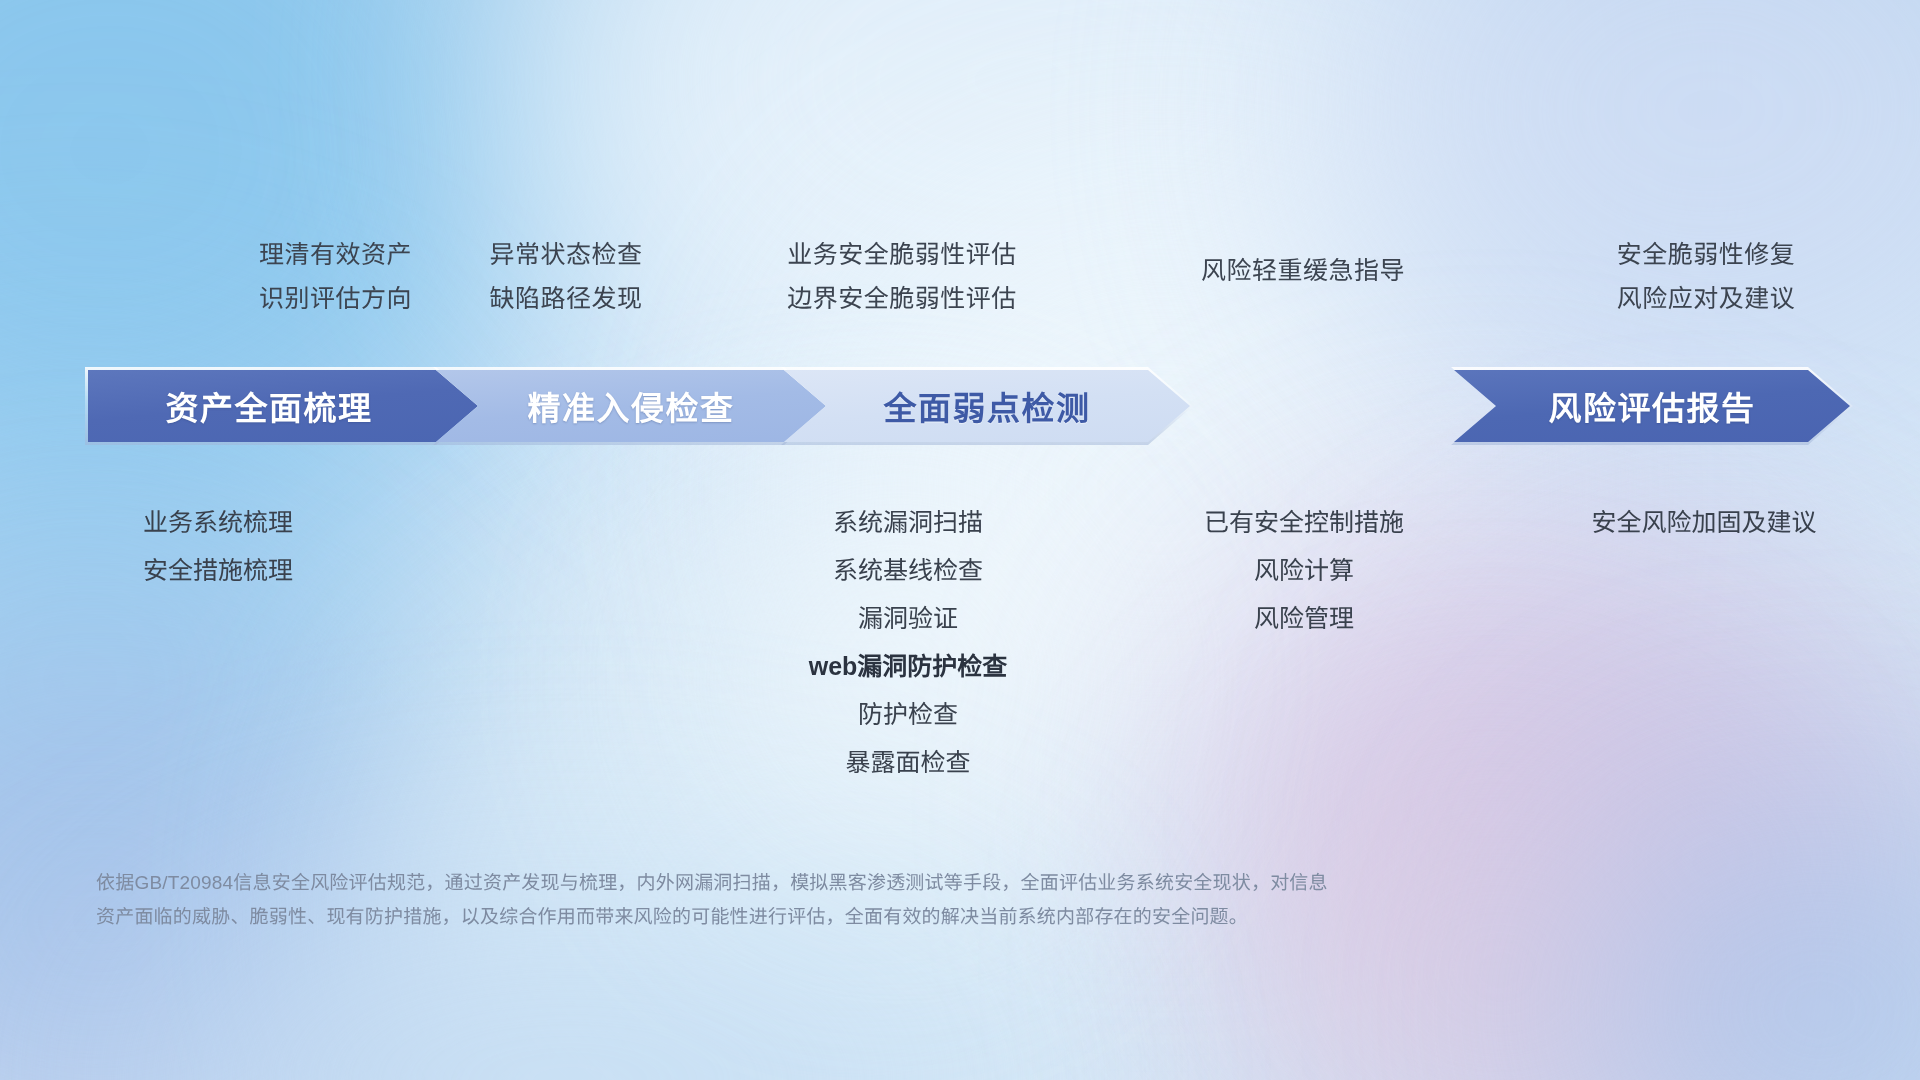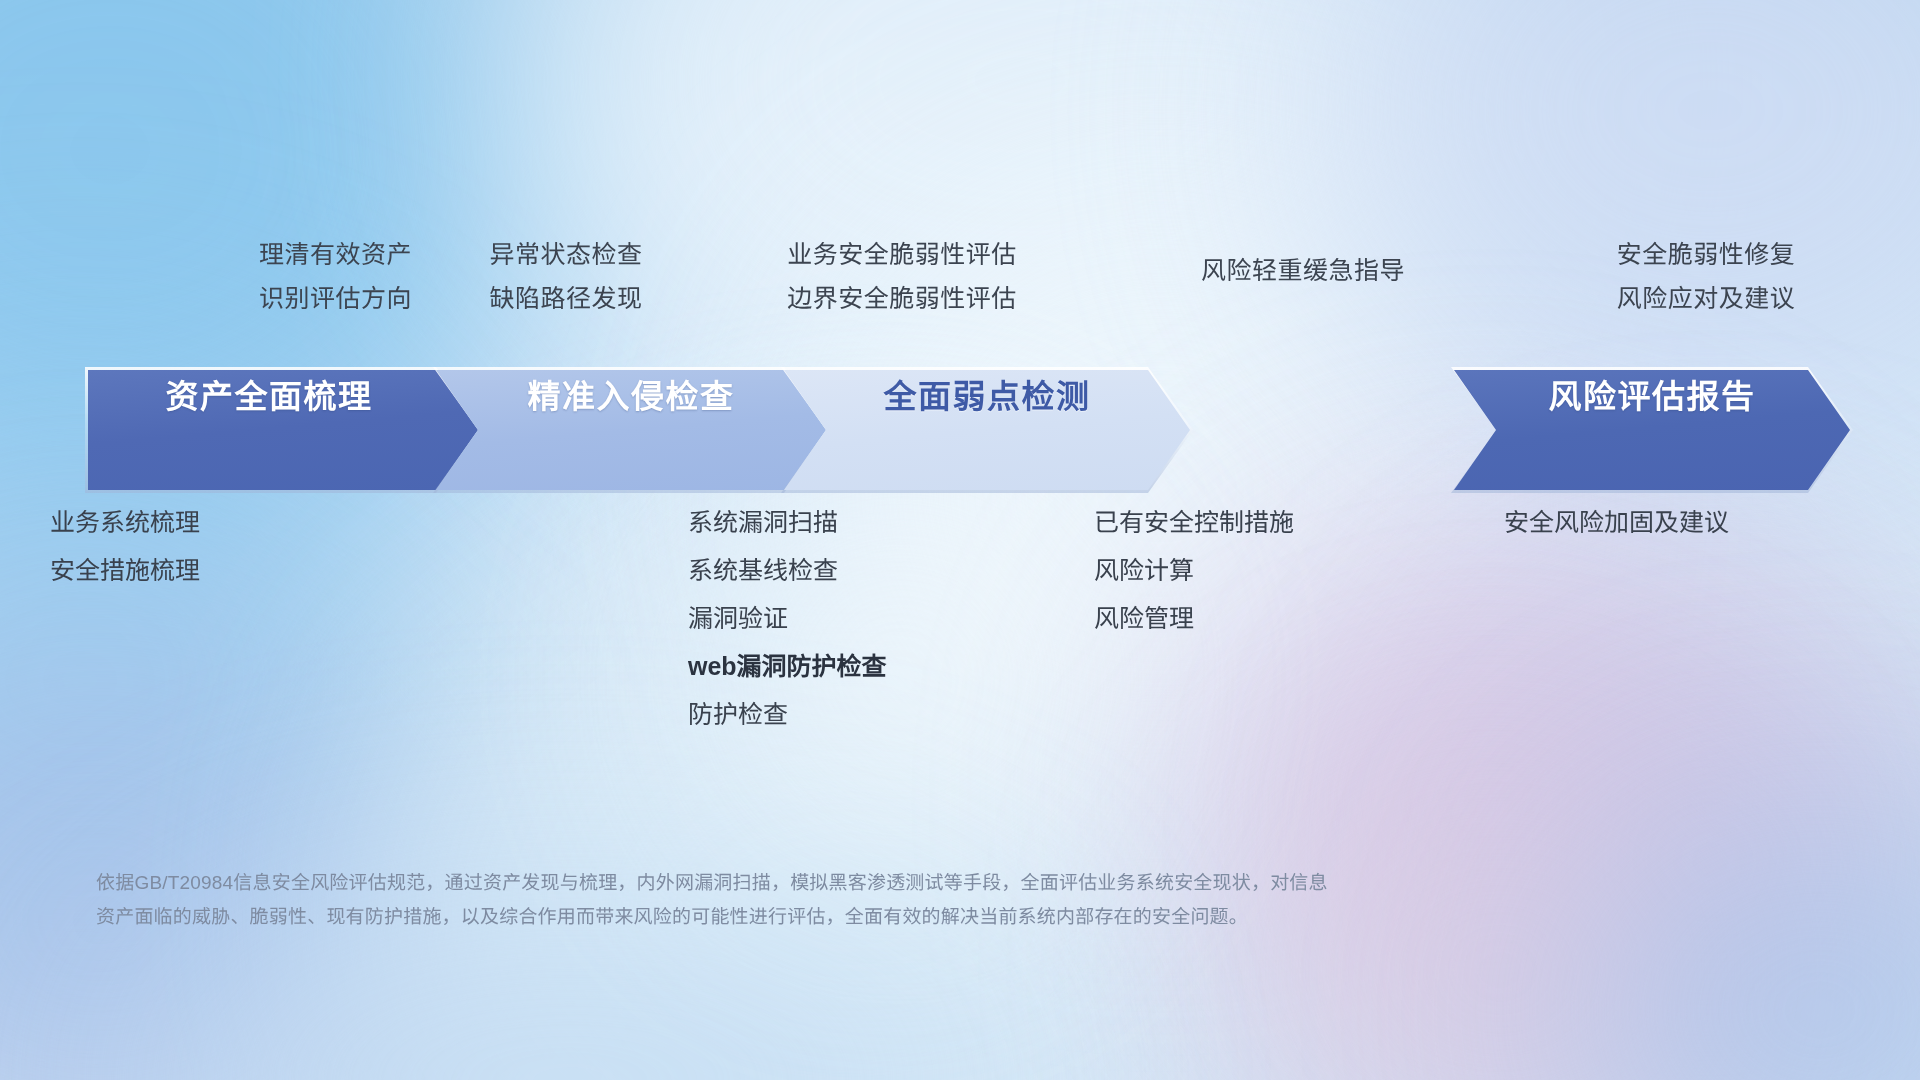--- a/index.html
+++ b/index.html
@@ -75,22 +75,23 @@
   #band {
     position: absolute;
     left: 88px;
     top: 370px;
     width: 1762px;
     height: 96px;
   }
   .arrow {
     position: absolute;
     top: 0;
-    height: 120px;
+    height: 72px;
     display: flex;
+    align-items: center;
     box-sizing: border-box;
   }
   .arrow .a-shape {
     position: absolute;
     inset: 0;
     clip-path: polygon(0 0, calc(100% - 42px) 0, 100% 50%, calc(100% - 42px) 100%, 0 100%);
   }
   .arrow.notched .a-shape {
     clip-path: polygon(0 0, calc(100% - 42px) 0, 100% 50%, calc(100% - 42px) 100%, 0 100%, 42px 50%);
   }
@@ -132,21 +133,21 @@
   
   .det-row {
     position: absolute;
     top: 498px;
     left: 0;
     width: 1920px;
     height: 330px;
   }
   .det-col {
     position: absolute;
-    text-align: left;
+    text-align: center;
     color: #39414d;
     font-size: 25px;
     line-height: 48px;
     white-space: nowrap;
   }
   .det-col .det-line { display: block; }
   .det-col .det-line.strong { font-weight: bold; color: #2b3340; }
 
   
   #footer {
@@ -243,20 +244,21 @@
         <span class="det-line">安全措施梳理</span>
       </div>
 
 
       <div class="det-col" style="left:688px; width:440px;">
         <span class="det-line">系统漏洞扫描</span>
         <span class="det-line">系统基线检查</span>
         <span class="det-line">漏洞验证</span>
         <span class="det-line strong">web漏洞防护检查</span>
         <span class="det-line">防护检查</span>
+        <span class="det-line">暴露面检查</span>
       </div>
 
       <div class="det-col" style="left:1094px; width:420px;">
         <span class="det-line">已有安全控制措施</span>
         <span class="det-line">风险计算</span>
         <span class="det-line">风险管理</span>
       </div>
 
       <div class="det-col" style="left:1504px; width:400px;">
         <span class="det-line">安全风险加固及建议</span>

